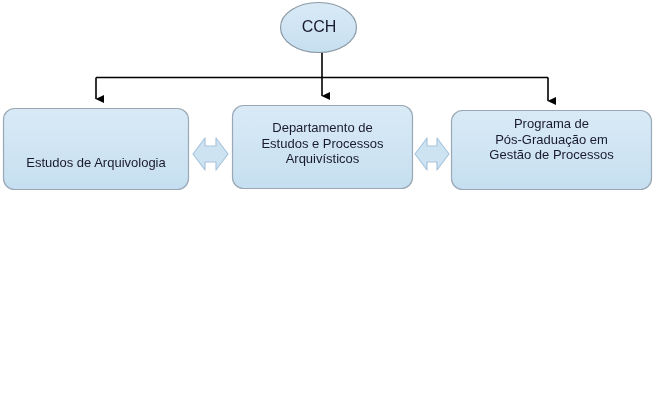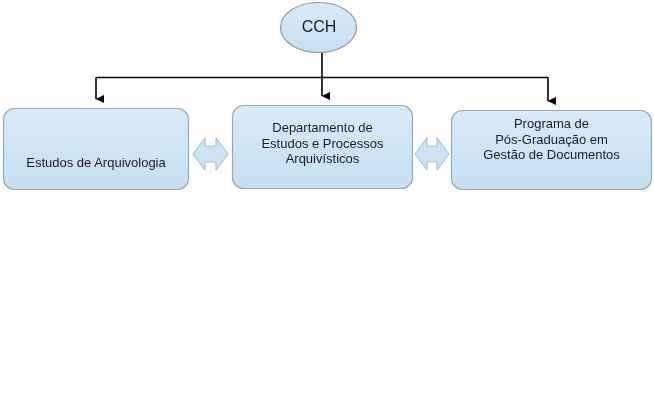--- a/index.html
+++ b/index.html
@@ -95,13 +95,13 @@
 <div class="node-label" id="root-label">CCH</div>
 
 <div class="node-label" id="box-label-0">Estudos de Arquivologia</div>
 
 <div class="node-label" id="box-label-1">Departamento de
 Estudos e Processos
 Arquivísticos</div>
 
 <div class="node-label" id="box-label-2">Programa de
 Pós-Graduação em
-Gestão de Documentos</div>
+Gestão de Processos</div>
 
 </body></html>

